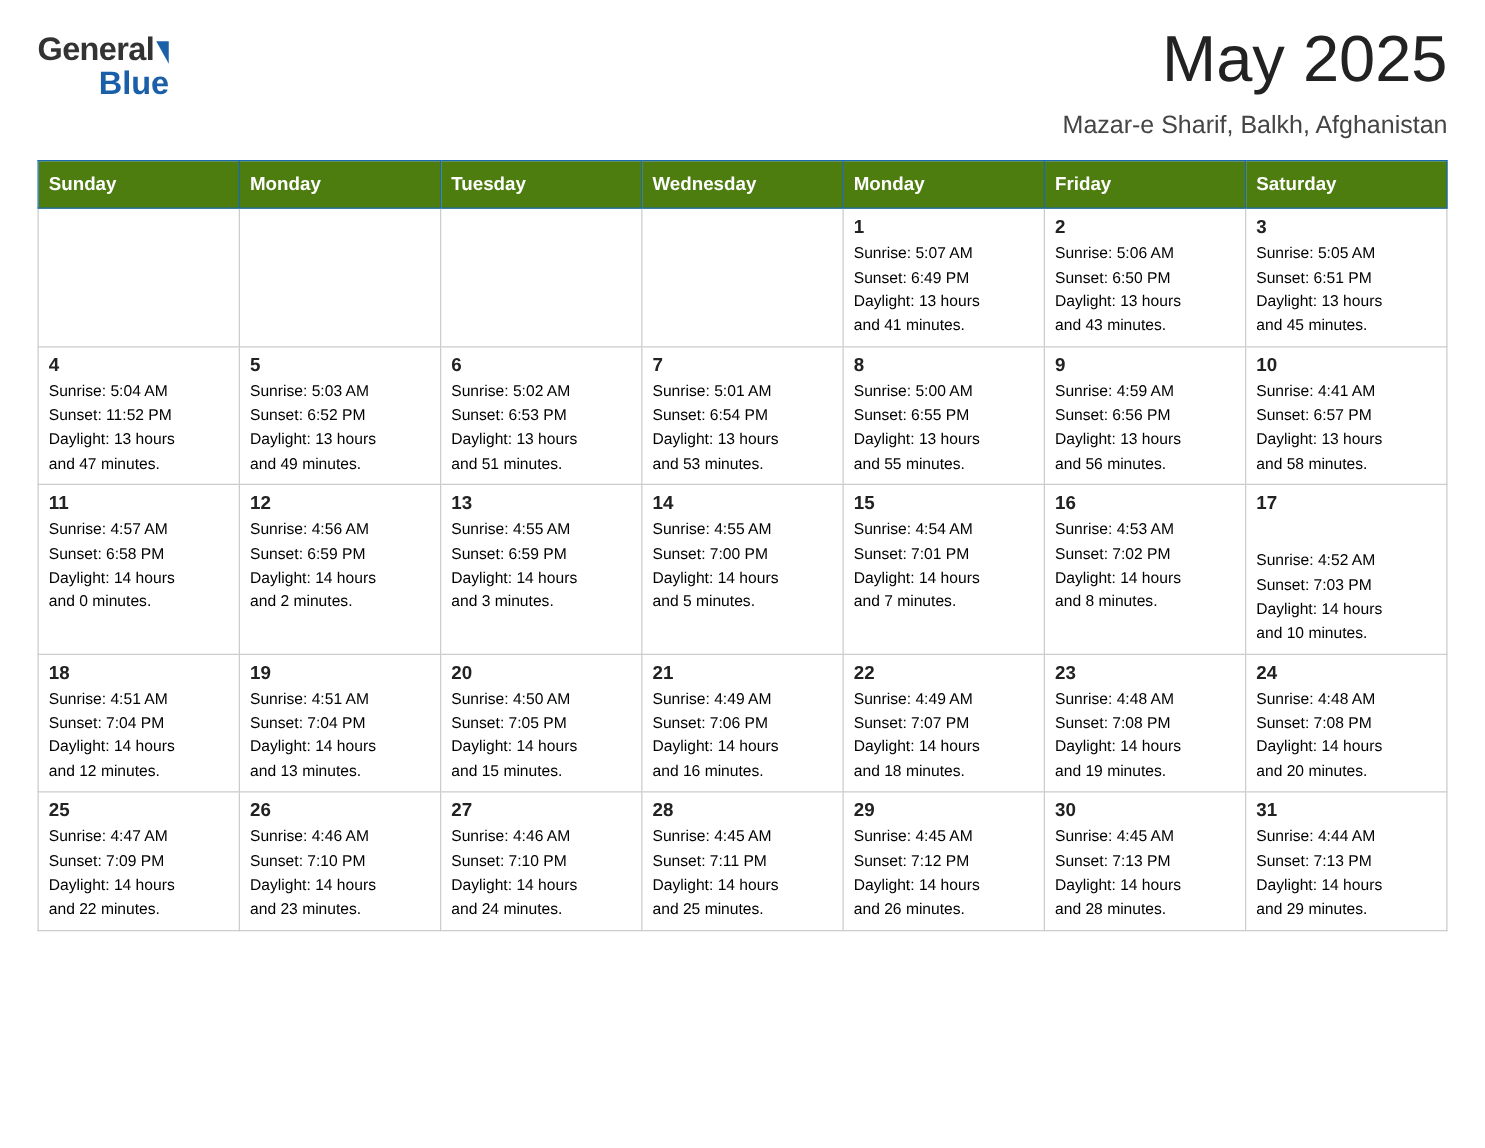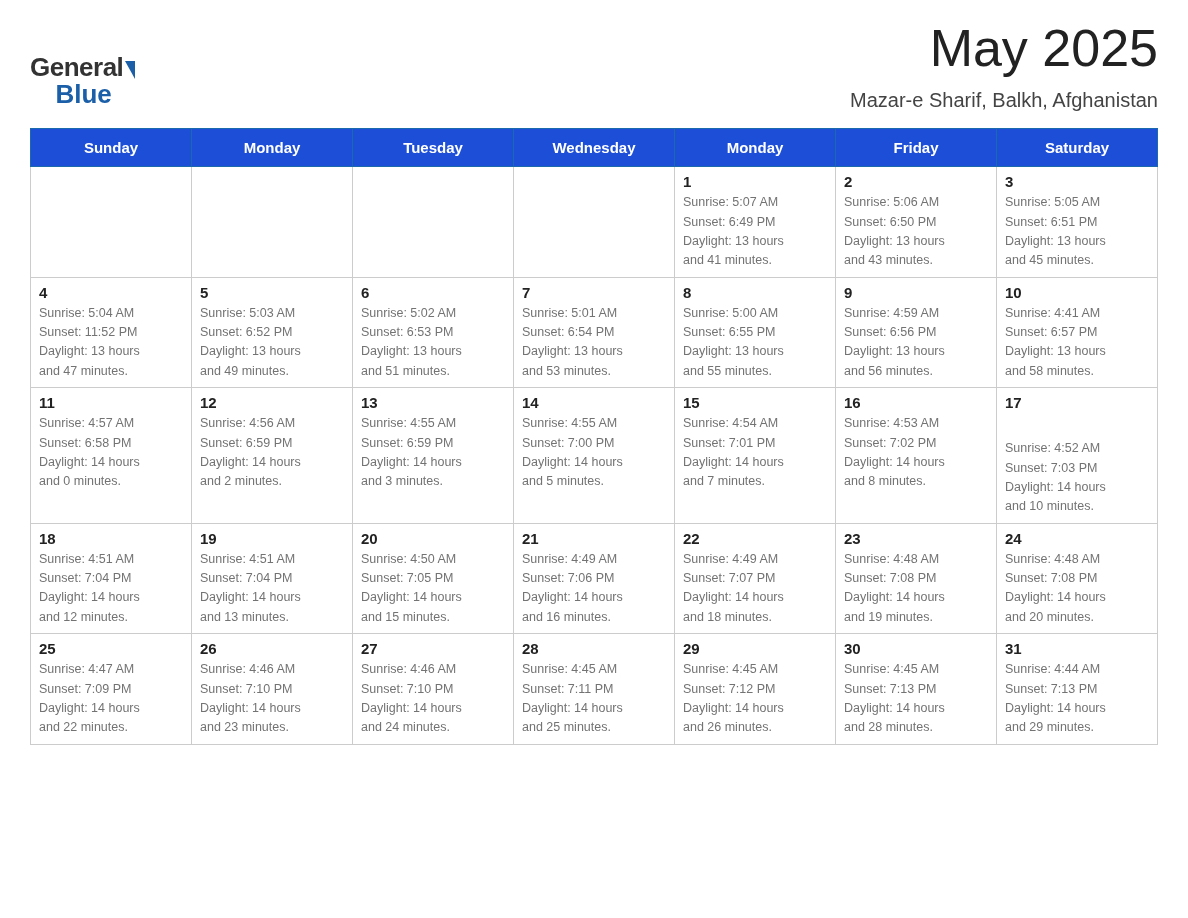--- a/index.html
+++ b/index.html
@@ -13,23 +13,22 @@
     }
     .header-area {
       display: flex;
       justify-content: space-between;
       align-items: flex-start;
       margin-bottom: 16px;
     }
     .logo {
       display: flex;
       flex-direction: column;
-      align-items: center;
+      align-items: flex-end;
       padding-top: 4px;
-      margin-top: 28px;
     }
     .logo-top {
       display: flex;
       align-items: center;
     }
     .logo-general {
       font-size: 26px;
       font-weight: bold;
       color: #333;
       letter-spacing: -0.5px;
@@ -63,26 +62,26 @@
       font-size: 20px;
       color: #444;
       margin-top: 12px;
     }
     .calendar-table {
       width: 100%;
       border-collapse: collapse;
       border: 1px solid #aaa;
     }
     .calendar-table th {
-      background-color: #1d4ed8;
+      background-color: #4d7c0f;
       color: #fff;
       font-size: 15px;
       font-weight: bold;
       padding: 10px 8px;
-      text-align: center;
+      text-align: left;
       border: 1px solid #1a6aad;
     }
     .calendar-table td {
       vertical-align: top;
       border: 1px solid #ccc;
       padding: 6px 8px;
       min-height: 95px;
       height: 110px;
       width: calc(100% / 7);
       font-size: 13px;
@@ -92,21 +91,21 @@
     .day-number {
       font-size: 15px;
       font-weight: bold;
       color: #222;
       display: block;
       margin-bottom: 3px;
     }
     .day-info {
       font-size: 12.5px;
       line-height: 1.55;
-      color: #737373;
+      color: #000000;
     }
     .empty-cell {
       background: #fff;
     }
     tr td {
       border-top: 2px solid #6699cc;
     }
     .calendar-table thead th {
       border-top: 1px solid #1a6aad;
     }

